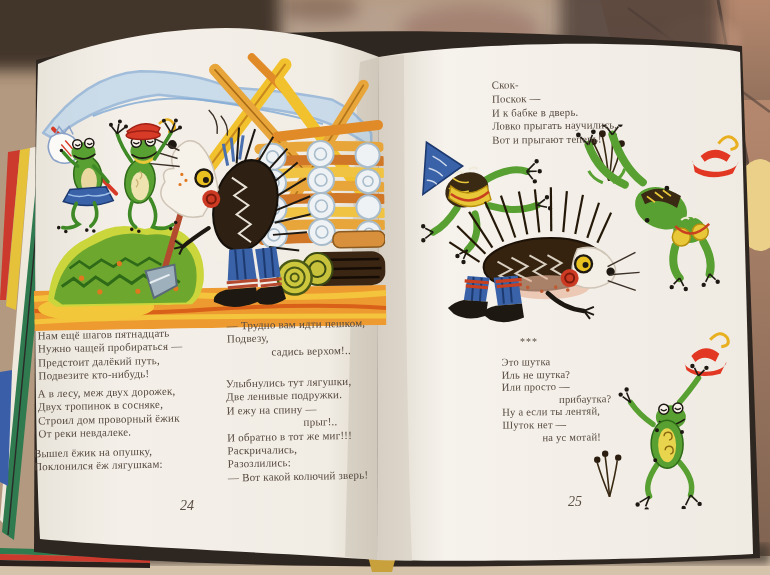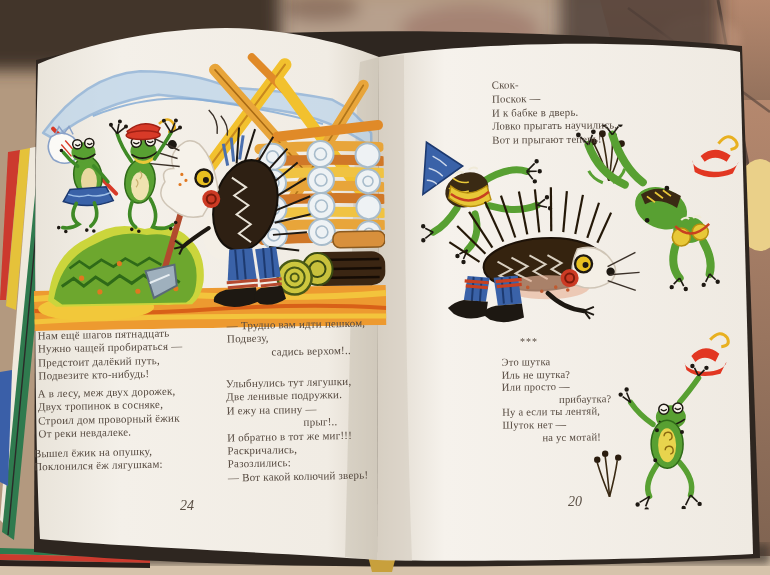--- a/index.html
+++ b/index.html
@@ -577,14 +577,14 @@
 Ловко прыгать научились,
 Вот и прыгают теперь!</div>
   <div class="sep" style="left:520px;top:336px">***</div>
   <div class="stanza right-pg-b" style="left:502px;top:356px">Это шутка
 Иль не шутка?
 Или просто —
                     прибаутка?
 Ну а если ты лентяй,
 Шуток нет —
               на ус мотай!</div>
-  <div class="pgnum" style="left:568px;top:494px">20</div>
+  <div class="pgnum" style="left:568px;top:494px">25</div>
 </div>
 
 </body></html>

